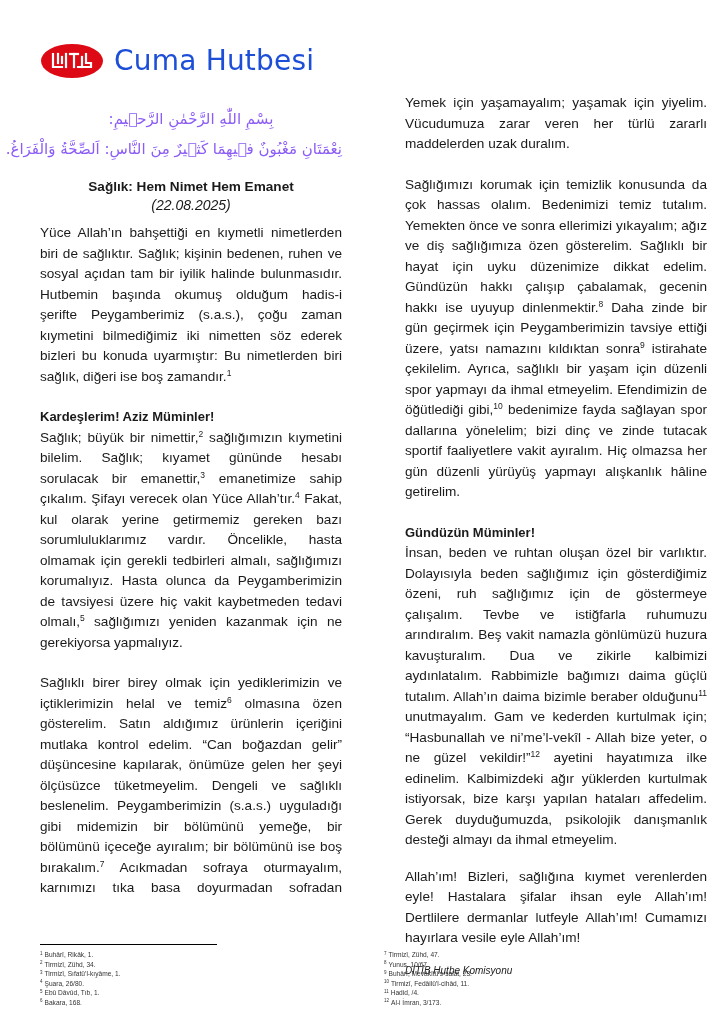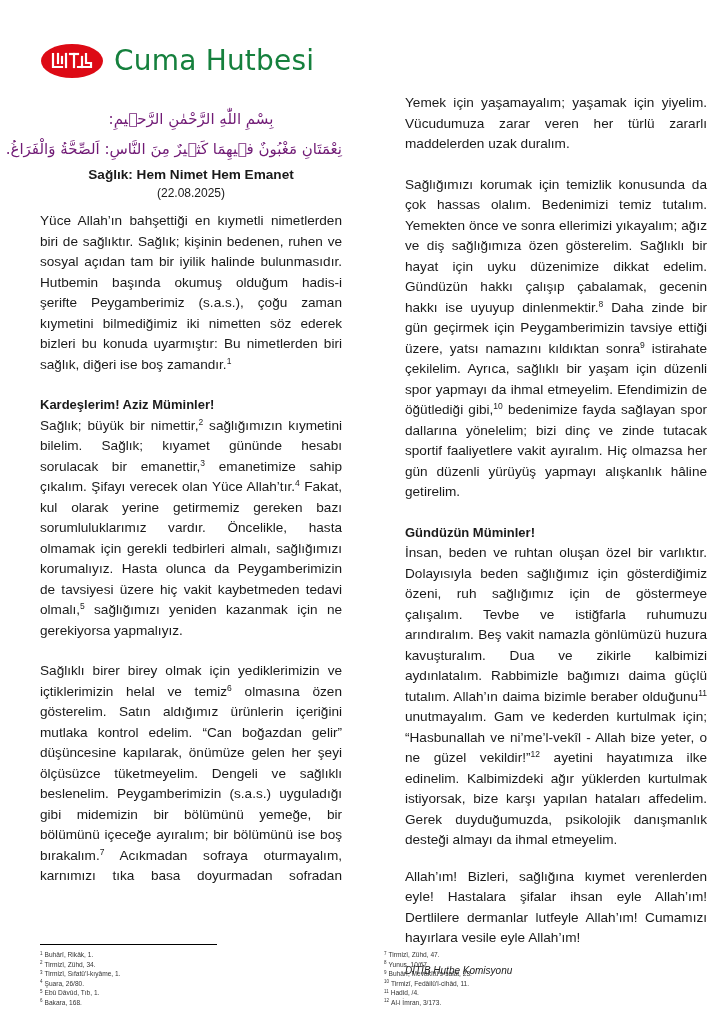--- a/index.html
+++ b/index.html
@@ -2,31 +2,31 @@
 <html><head>
   <meta charset="utf-8">
   <style>
     * { margin: 0; padding: 0; box-sizing: border-box; }
     html, body { width: 724px; height: 1025px; background: #ffffff; overflow: hidden; }
     body { position: relative; font-family: "Liberation Sans", "DejaVu Sans", sans-serif; color: #1a1a1a; }
 
     .header { position: absolute; left: 41px; top: 41px; height: 40px; display: flex; align-items: center; }
     .logo { width: 62px; height: 34px; border-radius: 50%; background: #dd0a15; position: relative; display: flex; align-items: center; justify-content: center; }
     .logo svg { width: 44px; height: 22px; }
-    .brand { margin-left: 11px; font-size: 28px; color: #15803d; letter-spacing: 0.2px; font-family: "DejaVu Sans", sans-serif; font-weight: normal; line-height: 1; }
+    .brand { margin-left: 11px; font-size: 28px; color: #1d4ed8; letter-spacing: 0.2px; font-family: "DejaVu Sans", sans-serif; font-weight: normal; line-height: 1; }
 
     .col { position: absolute; width: 302px; font-size: 13.6px; line-height: 20.5px; }
     .col-left { left: 40px; top: 104px; }
     .col-right { left: 405px; top: 93px; }
 
-    .arabic { direction: rtl; text-align: center; font-family: "DejaVu Sans", sans-serif; font-size: 15px; line-height: 30px; color: #701a75; }
+    .arabic { direction: rtl; text-align: center; font-family: "DejaVu Sans", sans-serif; font-size: 15px; line-height: 30px; color: #8b5cf6; }
     .arabic div { white-space: nowrap; }
 
-    .title { text-align: center; font-weight: bold; font-size: 13.6px; line-height: 18px; margin-top: 2px; }
-    .date { text-align: center; font-size: 12px; line-height: 18px; }
+    .title { text-align: center; font-weight: bold; font-size: 13.6px; line-height: 18px; margin-top: 14px; }
+    .date { text-align: center; font-size: 14px; line-height: 18px; font-style: italic; }
 
     p { text-align: justify; }
     .gap-s { height: 20px; }
     .gap-m { height: 16px; }
     h3 { font-size: 13px; font-weight: bold; line-height: 20.5px; }
     sup { font-size: 8.5px; line-height: 0; vertical-align: 5px; }
     .signature { font-style: italic; font-size: 10px; margin-top: 12px; }
 
     .fn-sep { position: absolute; left: 40px; top: 944px; width: 177px; height: 1px; background: #000; }
     .footnotes { position: absolute; font-size: 6.6px; line-height: 9.6px; color: #333; }

